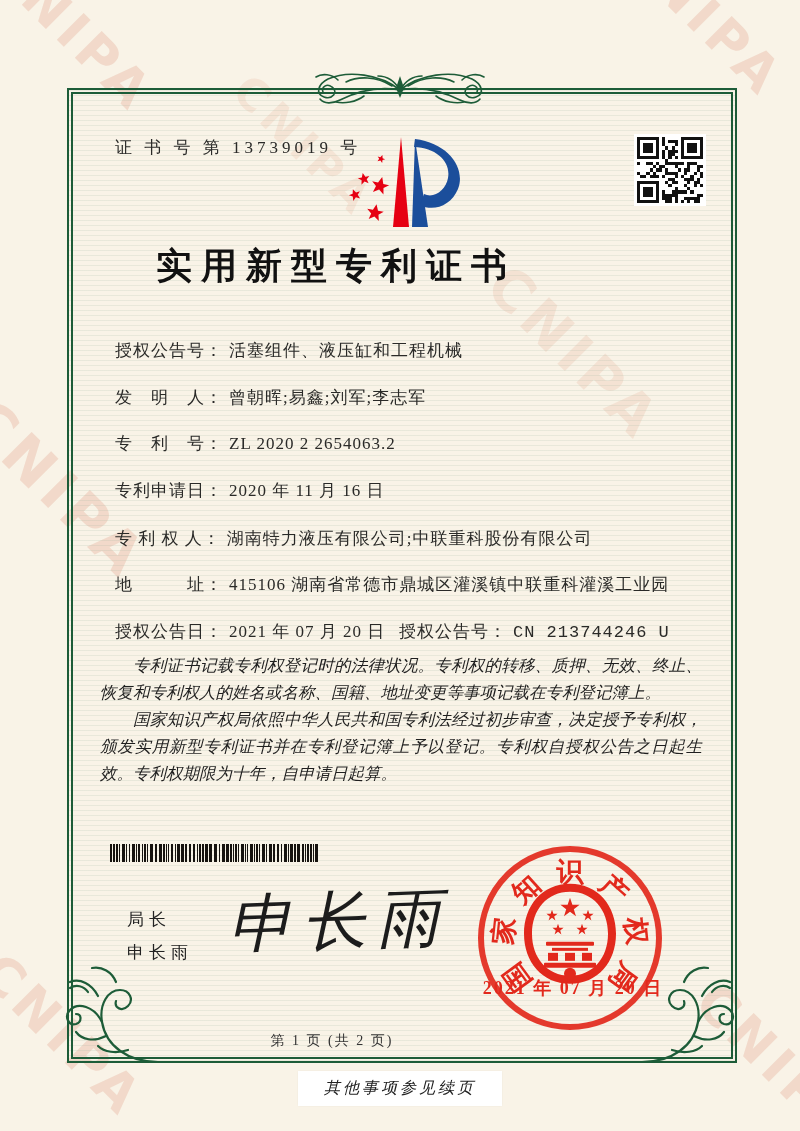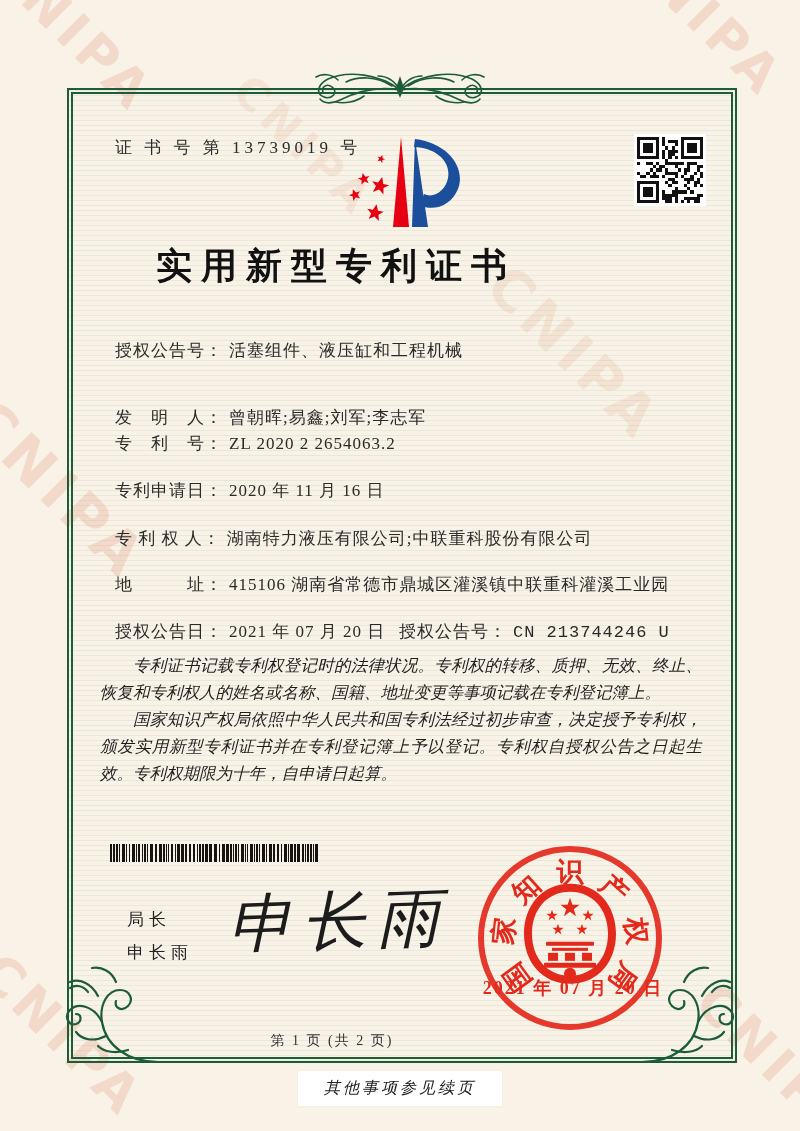--- a/index.html
+++ b/index.html
@@ -370,21 +370,21 @@
         <rect x="18" y="20" width="1" height="1" fill="#111"></rect>
         <rect x="19" y="20" width="1" height="1" fill="#111"></rect>
       </svg>
   </div>
 
   <div class="title">实用新型专利证书</div>
 
   <div class="field" style="top:339px;">
     <span class="lab">授权公告号：</span><span class="val">活塞组件、液压缸和工程机械</span>
   </div>
-  <div class="field" style="top:406px;text-align:center;">
+  <div class="field" style="top:386px;text-align:center;">
     <span class="lab">发　明　人：</span><span class="val">曾朝晖;易鑫;刘军;李志军</span>
   </div>
   <div class="field" style="top:432px;">
     <span class="lab">专　利　号：</span><span class="val">ZL 2020 2 2654063.2</span>
   </div>
   <div class="field" style="top:479px;">
     <span class="lab">专利申请日：</span><span class="val">2020 年 11 月 16 日</span>
   </div>
   <div class="field" style="top:527px;">
     <span class="lab">专 利 权 人：</span><span class="val">湖南特力液压有限公司;中联重科股份有限公司</span>

